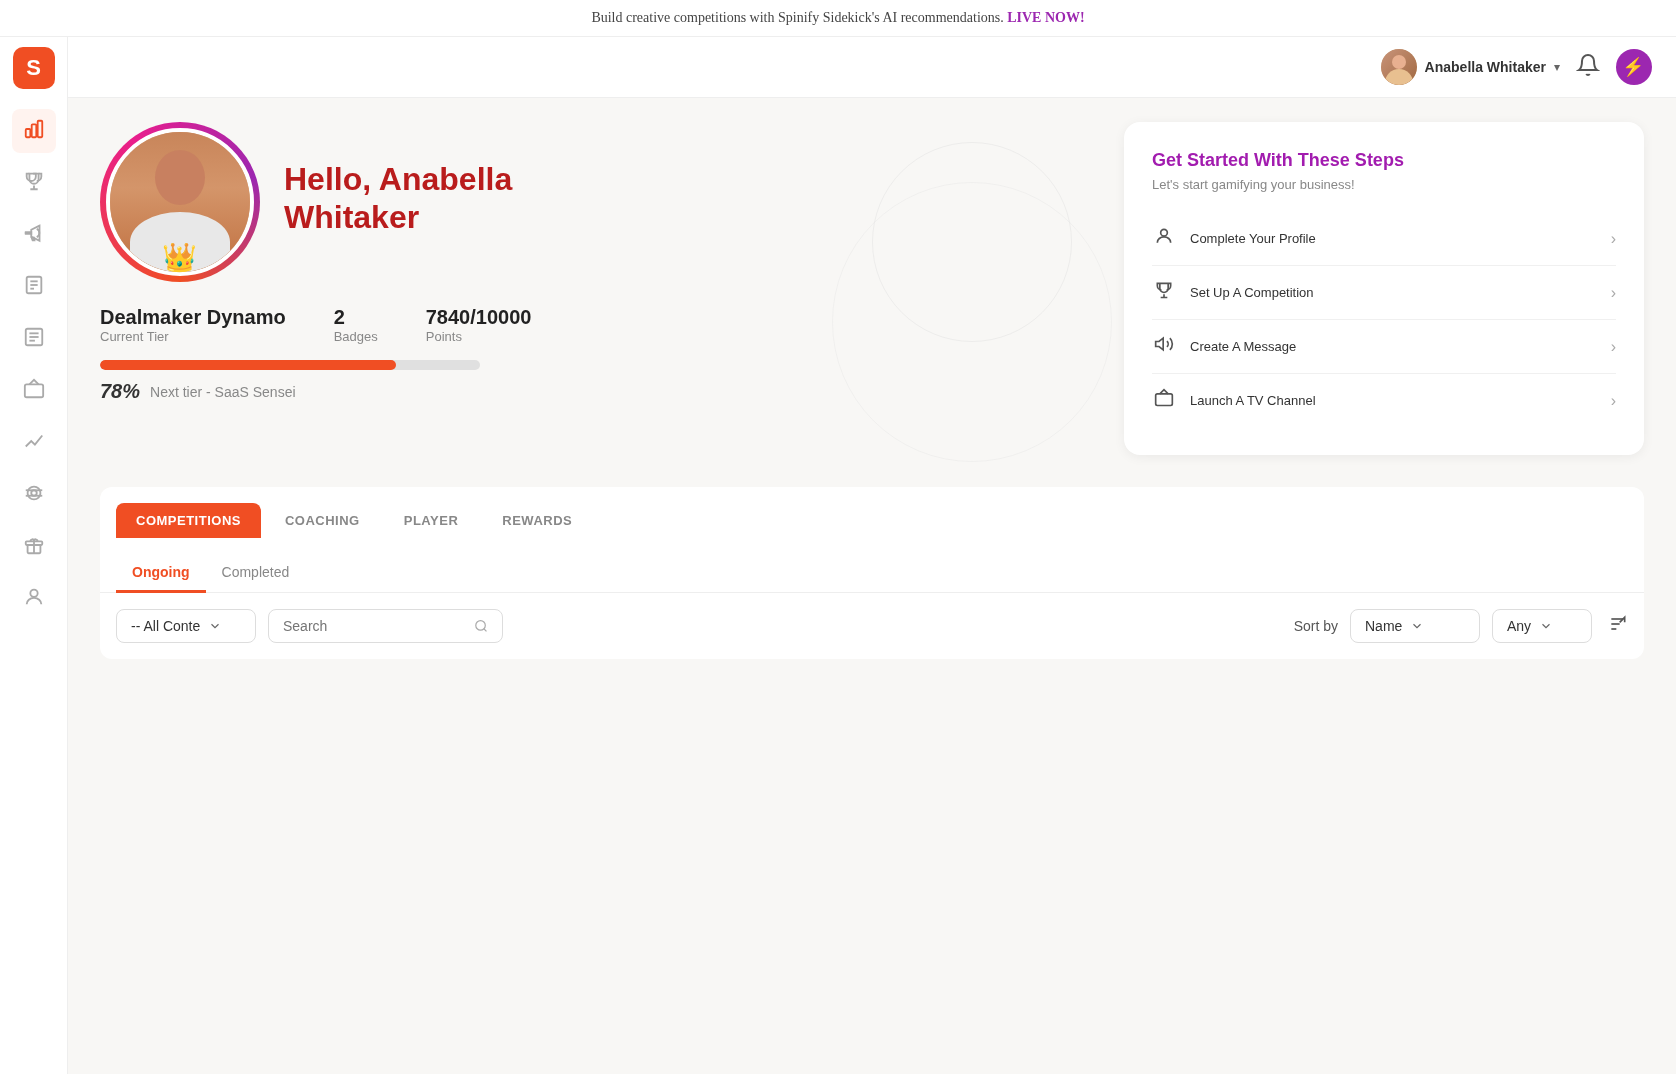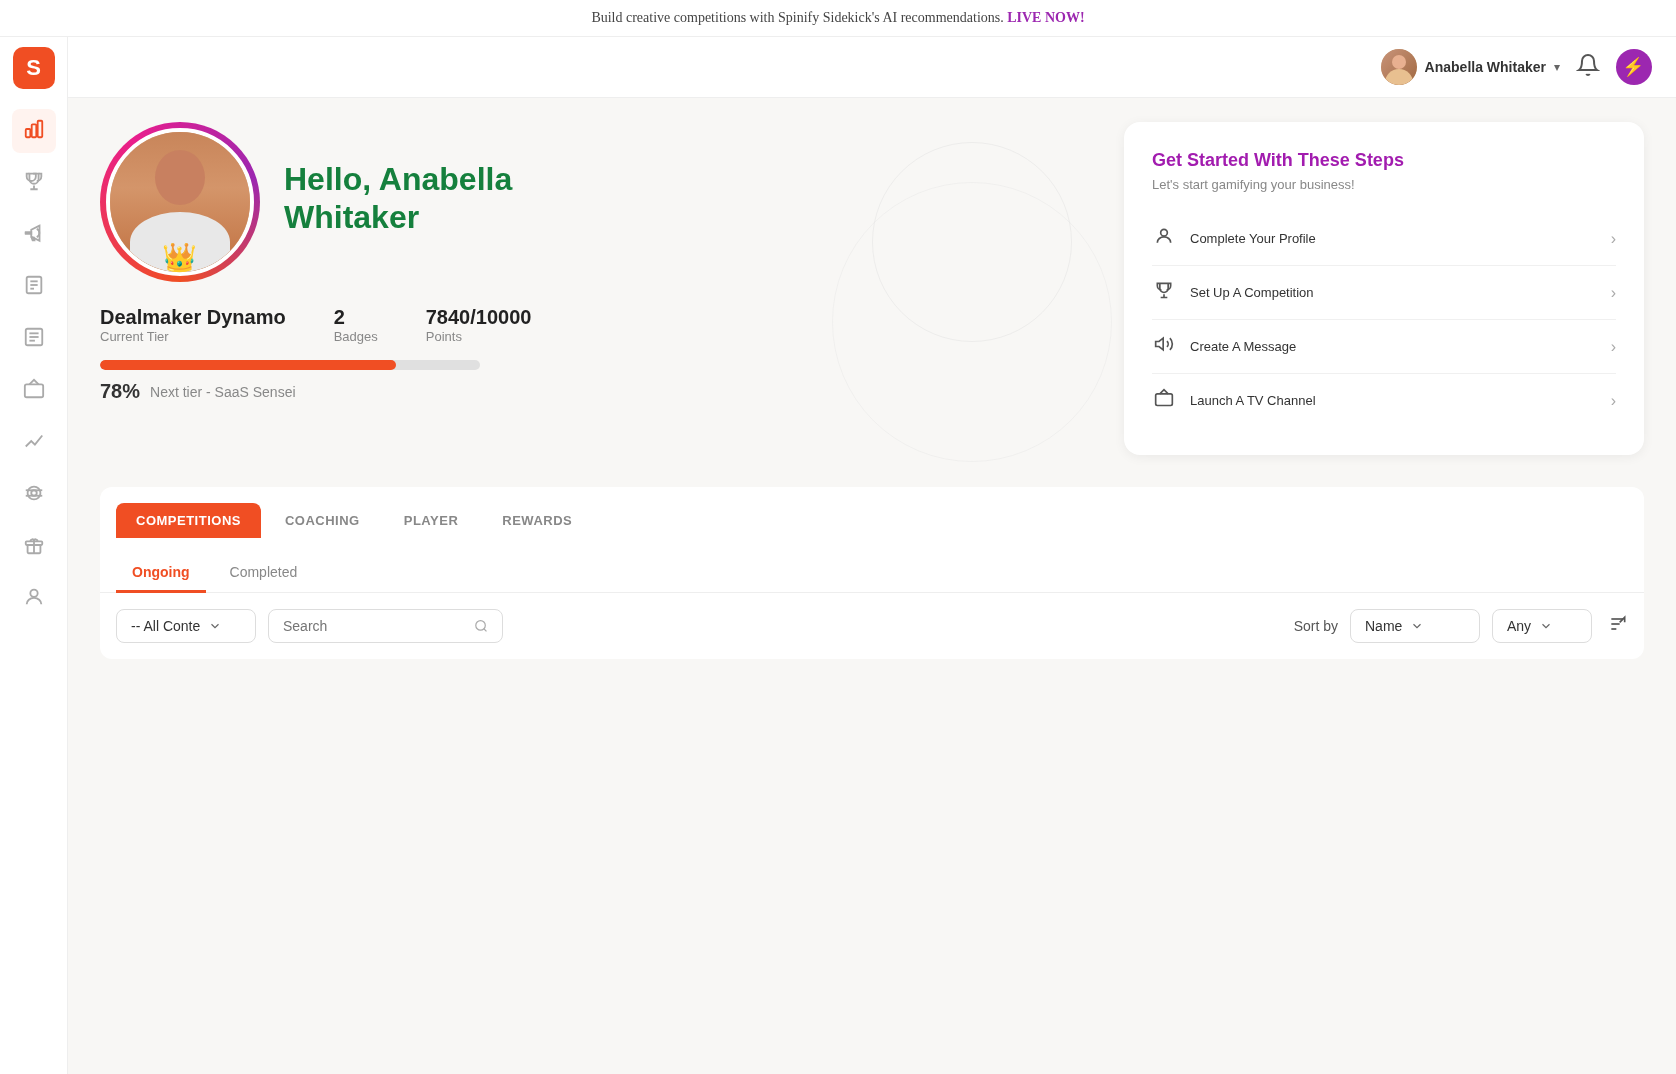--- a/index.html
+++ b/index.html
@@ -247,21 +247,21 @@
       bottom: 8px;
       left: 50%;
       transform: translateX(-50%);
       font-size: 28px;
       z-index: 10;
     }
     .profile-info { flex: 1; }
     .profile-greeting {
       font-size: 32px;
       font-weight: 700;
-      color: #15803d;
+      color: #b91c1c;
       line-height: 1.2;
       margin-bottom: 8px;
     }
     .profile-subtitle {
       font-size: 15px;
       color: #666;
     }
 
     
     .deco-circle {
@@ -320,20 +320,21 @@
     .progress-bar-fill {
       height: 100%;
       background: #f04e23;
       border-radius: 5px;
     }
     .progress-text {
       font-size: 20px;
       font-weight: 700;
       color: #333;
       margin-right: 10px;
+      font-style: italic;
     }
     .progress-next {
       font-size: 14px;
       color: #888;
     }
     .progress-info {
       display: flex;
       align-items: center;
       margin-top: 8px;
     }
@@ -410,21 +411,21 @@
       letter-spacing: 0.5px;
     }
     .main-tab.active {
       background: #f04e23;
       color: white;
     }
 
     
     .sub-tabs {
       display: flex;
-      gap: 8px;
+      gap: 0;
       padding: 16px 16px 0;
       border-bottom: 1px solid #eee;
     }
     .sub-tab {
       padding: 10px 16px;
       font-size: 14px;
       cursor: pointer;
       color: #888;
       border: none;
       background: transparent;

